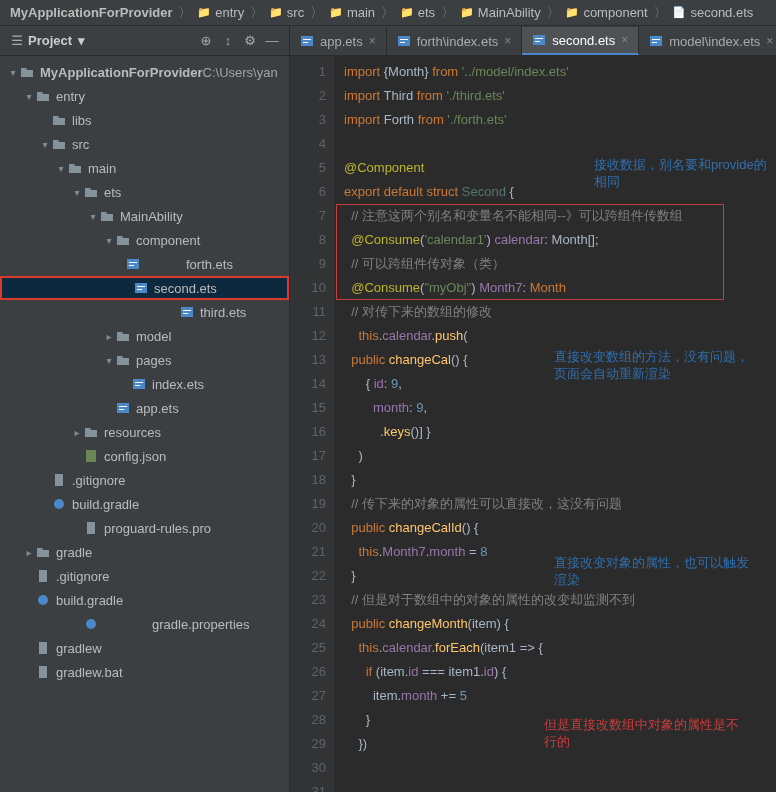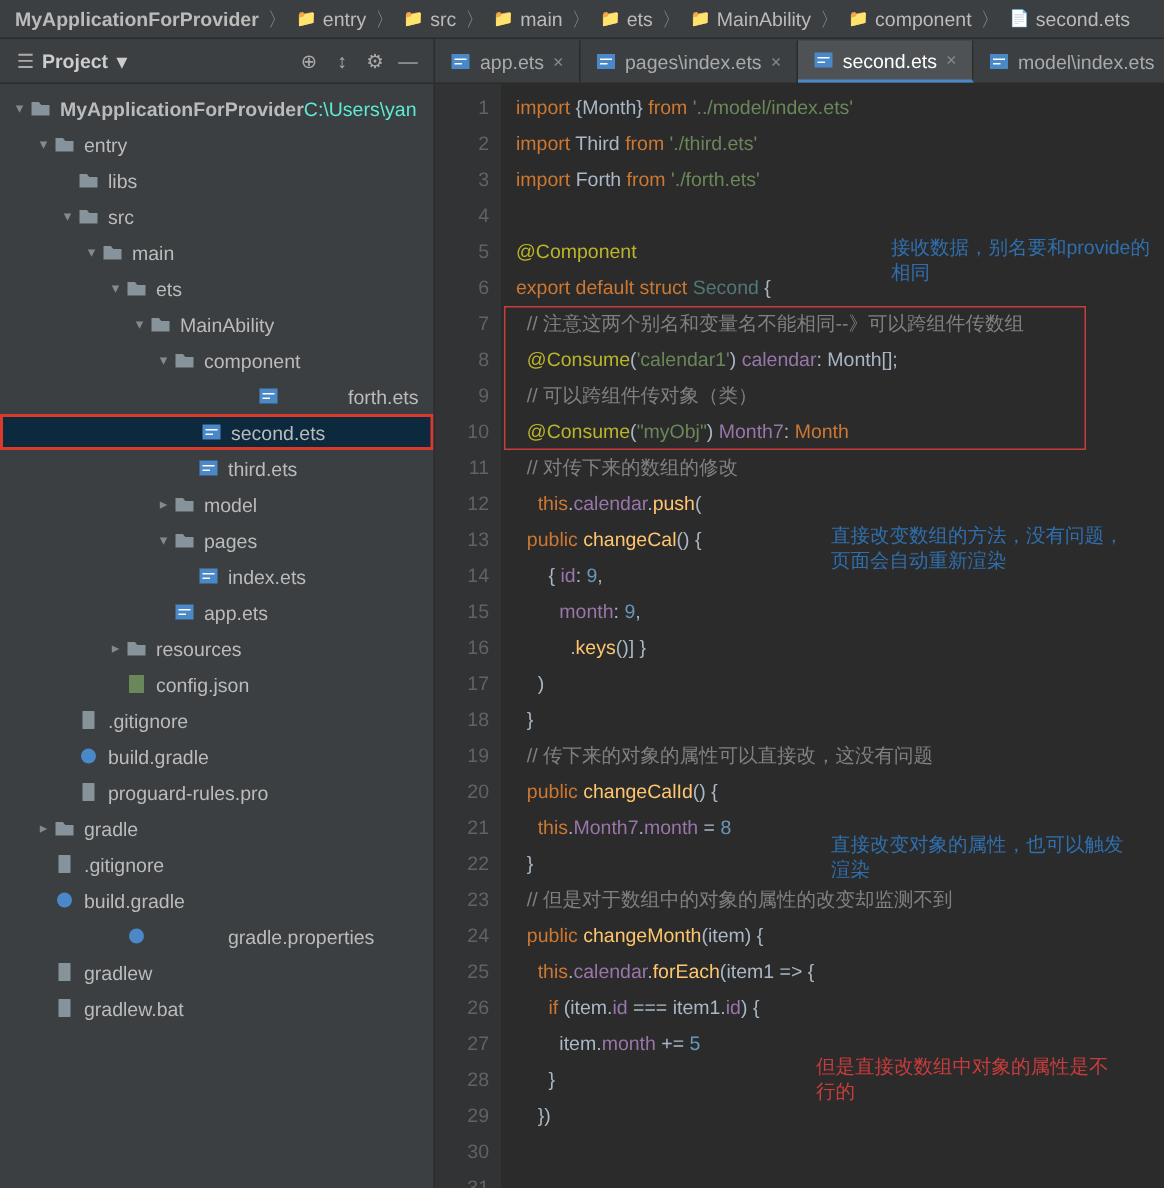--- a/index.html
+++ b/index.html
@@ -18,21 +18,21 @@
   .project-panel { width:290px; background:#3c3f41; display:flex; flex-direction:column; border-right:1px solid #2b2b2b; }
   .proj-header { height:30px; display:flex; align-items:center; padding:0 6px; border-bottom:1px solid #2b2b2b; }
   .proj-header .title { font-weight:600; color:#ccc; display:flex; align-items:center; gap:6px;}
   .proj-header .spacer { flex:1; }
   .proj-header .btn { width:22px; height:22px; display:flex; align-items:center; justify-content:center; color:#aaa; }
   .tree { flex:1; overflow:auto; padding:4px 0; }
   .tree-row { display:flex; align-items:center; height:24px; white-space:nowrap; }
   .tree-row.hl { background:#0d293e; border:2px solid #d93a2b; }
   .tree-row .arrow { width:14px; text-align:center; color:#888; font-size:10px;}
   .tree-row .icon { width:16px; text-align:center; margin-right:4px; font-size:12px;}
-  .color-dim { color:#5eead4; }
+  .color-dim { color:#a3a3a3; }
 
   
   .editor-side { flex:1; display:flex; flex-direction:column; background:#2b2b2b; min-width:0;}
   .tabbar { height:30px; background:#3c3f41; display:flex; align-items:flex-end; border-bottom:1px solid #2b2b2b; }
   .tab { height:28px; display:flex; align-items:center; padding:0 10px; gap:6px; color:#aaa; border-right:1px solid #2b2b2b; }
   .tab.active { background:#4e5254; color:#fff; border-bottom:2px solid #4a88c7;}
   .tab .close { color:#888; font-size:12px;}
   .editor { flex:1; display:flex; overflow:hidden; position:relative; }
   .gutter { width:44px; background:#313335; color:#606366; text-align:right; padding:4px 8px 0 0; font-family:Consolas,monospace; line-height:24px; font-size:13px;}
   .code-area { flex:1; padding:4px 0 0 10px; font-family:Consolas,"Microsoft YaHei",monospace; line-height:24px; position:relative; }
@@ -177,21 +177,21 @@
           </div>
           <div class="tree-row" style="padding-left: 102px;">
             <span class="arrow">▾</span>
             <span class="icon">
               <svg width="14" height="12">
                 <path d="M1 2h5l1.5 2H13v7H1z" fill="#87939a"></path>
               </svg>
             </span>
             <span>component</span>
           </div>
-          <div class="tree-row" style="padding-left: 118px; gap: 40px;">
+          <div class="tree-row" style="padding-left: 72px; gap: 40px;">
             <span class="arrow"></span>
             <span class="icon">
               <svg width="14" height="14">
                 <rect x="1" y="2" width="12" height="10" fill="#4a88c7"></rect>
                 <rect x="3" y="5" width="8" height="1" fill="#fff"></rect>
                 <rect x="3" y="8" width="5" height="1" fill="#fff"></rect>
               </svg>
             </span>
             <span>forth.ets</span>
           </div>
@@ -199,21 +199,21 @@
             <span class="arrow"></span>
             <span class="icon">
               <svg width="14" height="14">
                 <rect x="1" y="2" width="12" height="10" fill="#4a88c7"></rect>
                 <rect x="3" y="5" width="8" height="1" fill="#fff"></rect>
                 <rect x="3" y="8" width="5" height="1" fill="#fff"></rect>
               </svg>
             </span>
             <span>second.ets</span>
           </div>
-          <div class="tree-row" style="padding-left: 118px;">
+          <div class="tree-row" style="padding-left: 118px; margin-left: 48px;">
             <span class="arrow"></span>
             <span class="icon">
               <svg width="14" height="14">
                 <rect x="1" y="2" width="12" height="10" fill="#4a88c7"></rect>
                 <rect x="3" y="5" width="8" height="1" fill="#fff"></rect>
                 <rect x="3" y="8" width="5" height="1" fill="#fff"></rect>
               </svg>
             </span>
             <span>third.ets</span>
           </div>
@@ -286,21 +286,21 @@
           </div>
           <div class="tree-row" style="padding-left: 38px;">
             <span class="arrow"></span>
             <span class="icon">
               <svg width="14" height="14">
                 <circle cx="7" cy="7" r="5" fill="#4a88c7"></circle>
               </svg>
             </span>
             <span>build.gradle</span>
           </div>
-          <div class="tree-row" style="padding-left: 38px;">
+          <div class="tree-row" style="padding-left: 38px; margin-left: 32px;">
             <span class="arrow"></span>
             <span class="icon">
               <svg width="14" height="14">
                 <rect x="3" y="1" width="8" height="12" fill="#87939a"></rect>
               </svg>
             </span>
             <span>proguard-rules.pro</span>
           </div>
           <div class="tree-row" style="padding-left: 22px;">
             <span class="arrow">▸</span>
@@ -372,21 +372,21 @@
             <span class="close">×</span>
           </div>
           <div class="tab">
             <span>
               <svg width="14" height="14">
                 <rect x="1" y="2" width="12" height="10" fill="#4a88c7"></rect>
                 <rect x="3" y="5" width="8" height="1" fill="#fff"></rect>
                 <rect x="3" y="8" width="5" height="1" fill="#fff"></rect>
               </svg>
             </span>
-            <span>pages\index.ets</span>
+            <span>forth\index.ets</span>
             <span class="close">×</span>
           </div>
           <div class="tab active">
             <span>
               <svg width="14" height="14">
                 <rect x="1" y="2" width="12" height="10" fill="#4a88c7"></rect>
                 <rect x="3" y="5" width="8" height="1" fill="#fff"></rect>
                 <rect x="3" y="8" width="5" height="1" fill="#fff"></rect>
               </svg>
             </span>
@@ -466,18 +466,18 @@
             <div class="code-line"><span class="def">  </span><span class="kw">public</span><span class="def"> </span><span class="fn">changeMonth</span><span class="def">(</span><span class="def">item</span><span class="def">) {</span></div>
             <div class="code-line"><span class="def">    </span><span class="kw">this</span><span class="def">.</span><span class="id">calendar</span><span class="def">.</span><span class="fn">forEach</span><span class="def">(</span><span class="def">item1</span><span class="def"> =&gt; {</span></div>
             <div class="code-line"><span class="def">      </span><span class="kw">if</span><span class="def"> (</span><span class="def">item</span><span class="def">.</span><span class="id">id</span><span class="def"> === </span><span class="def">item1</span><span class="def">.</span><span class="id">id</span><span class="def">) {</span></div>
             <div class="code-line"><span class="def">        </span><span class="def">item</span><span class="def">.</span><span class="id">month</span><span class="def"> += </span><span class="num">5</span></div>
             <div class="code-line"><span class="def">      }</span></div>
             <div class="code-line"><span class="def">    })</span></div>
             <div class="box-red" style="top: 148px; left: 2px; width: 388px; height: 96px;"></div>
             <div class="anno " style="top: 100px; left: 260px;">接收数据，别名要和provide的相同</div>
             <div class="anno " style="top: 292px; left: 220px;">直接改变数组的方法，没有问题，页面会自动重新渲染</div>
             <div class="anno " style="top: 498px; left: 220px;">直接改变对象的属性，也可以触发渲染</div>
-            <div class="anno red" style="top: 646px; left: 210px;">但是直接改数组中对象的属性是不行的</div>
+            <div class="anno red" style="top: 660px; left: 210px;">但是直接改数组中对象的属性是不行的</div>
           </div>
       </div>
     </div>
   </div>
 </div>
 
 </body></html>

